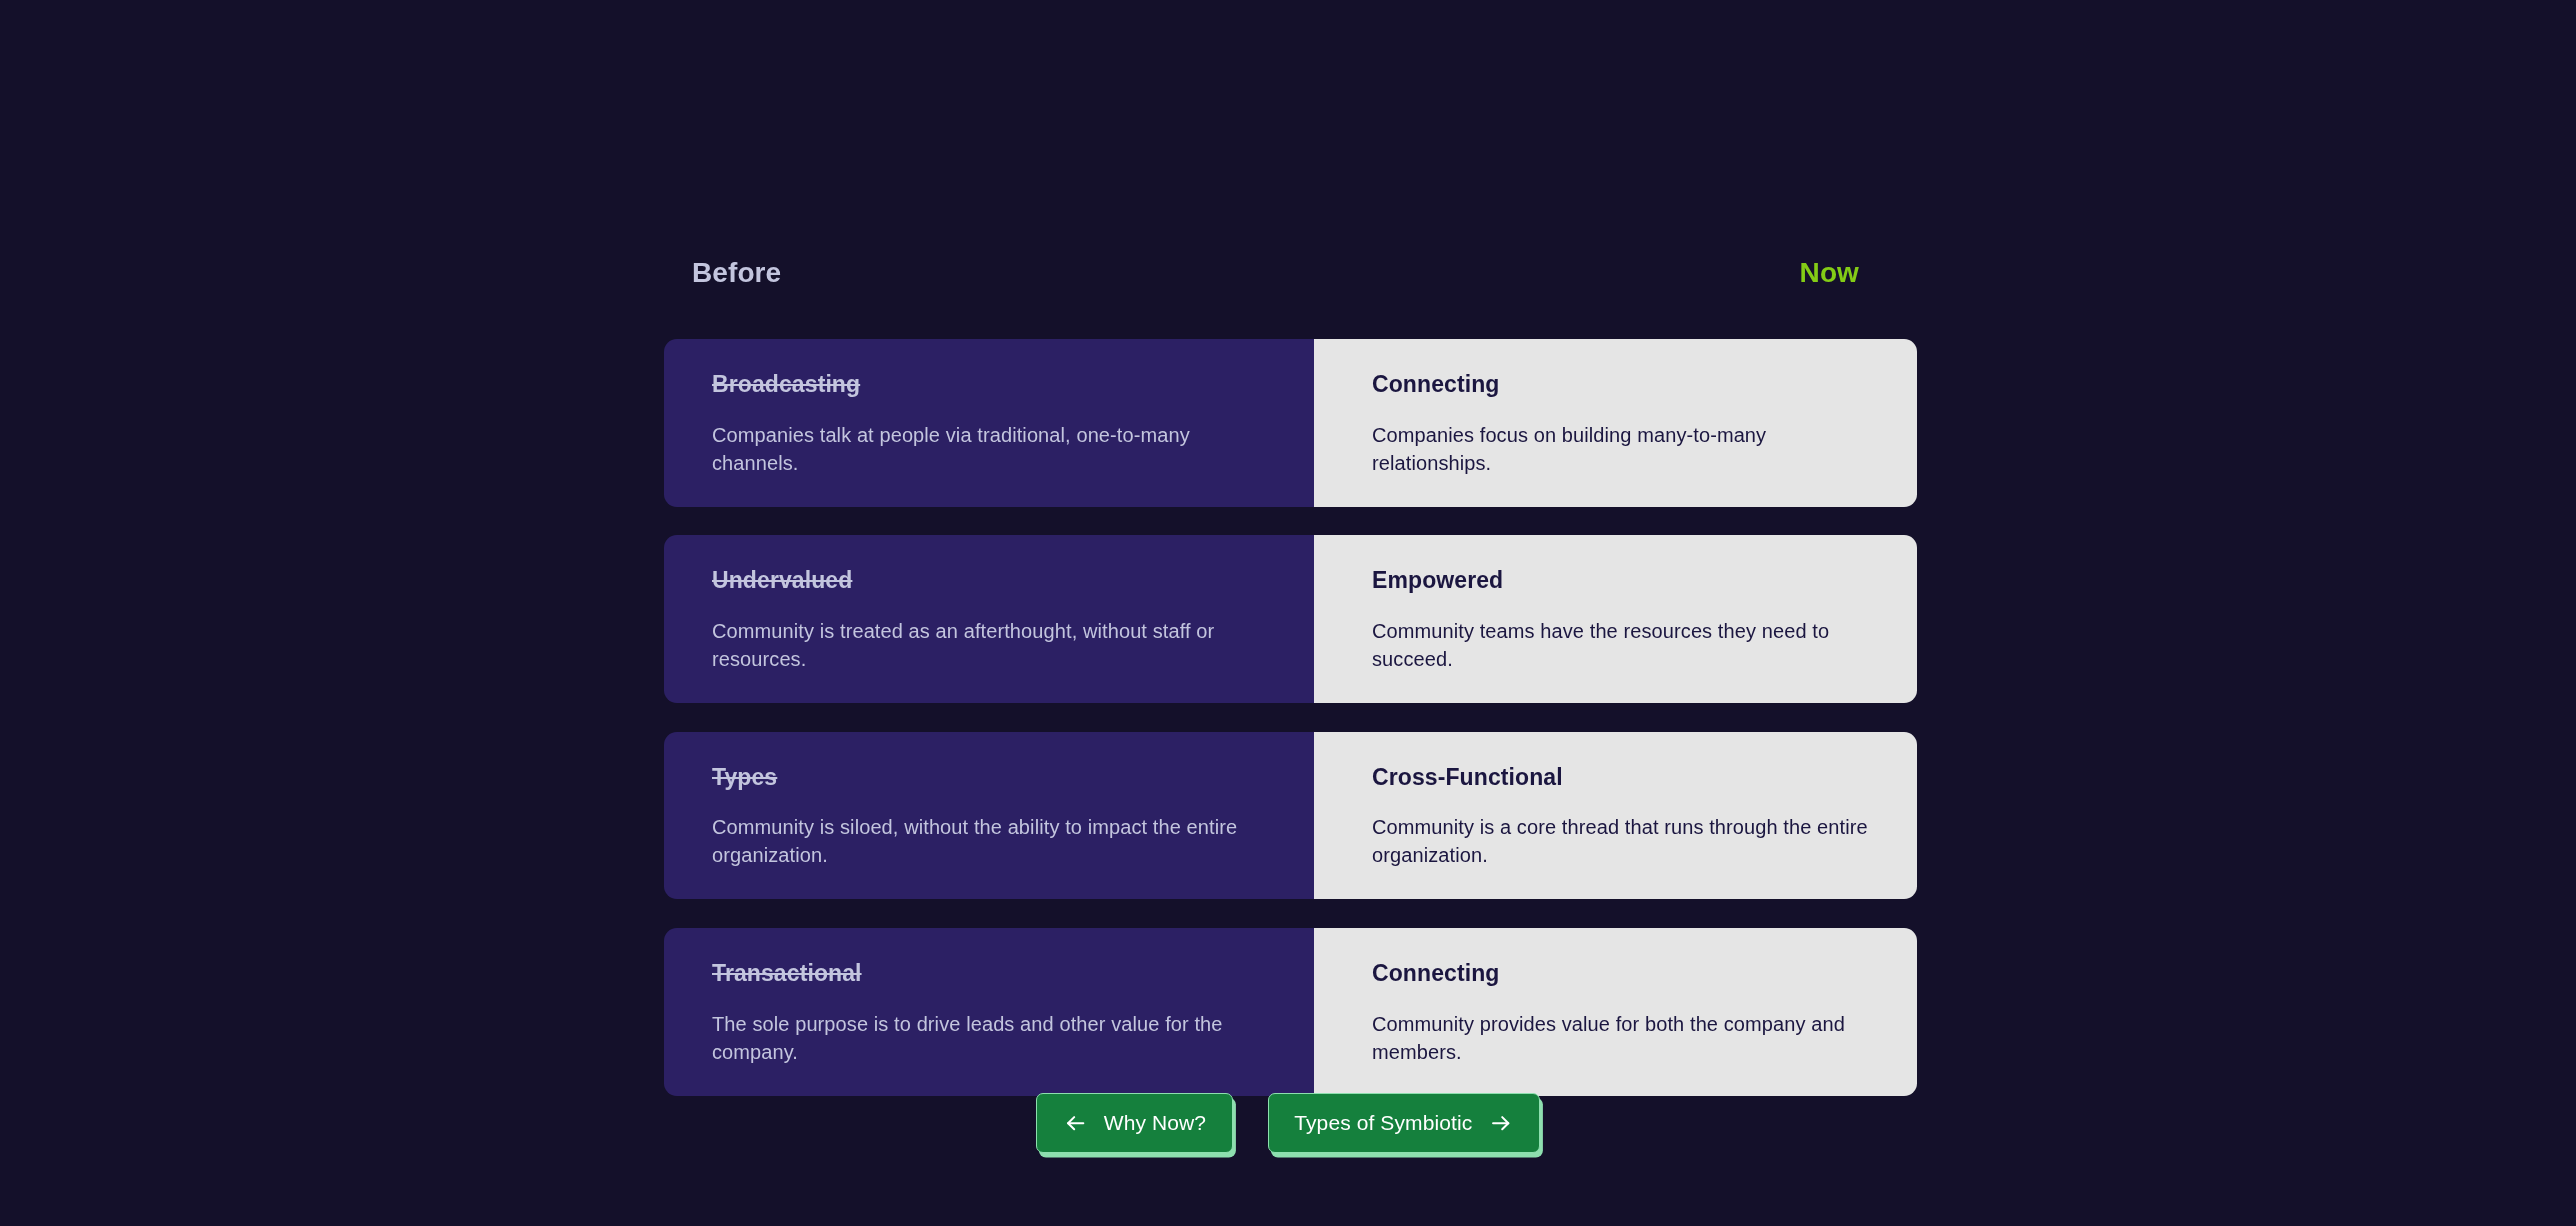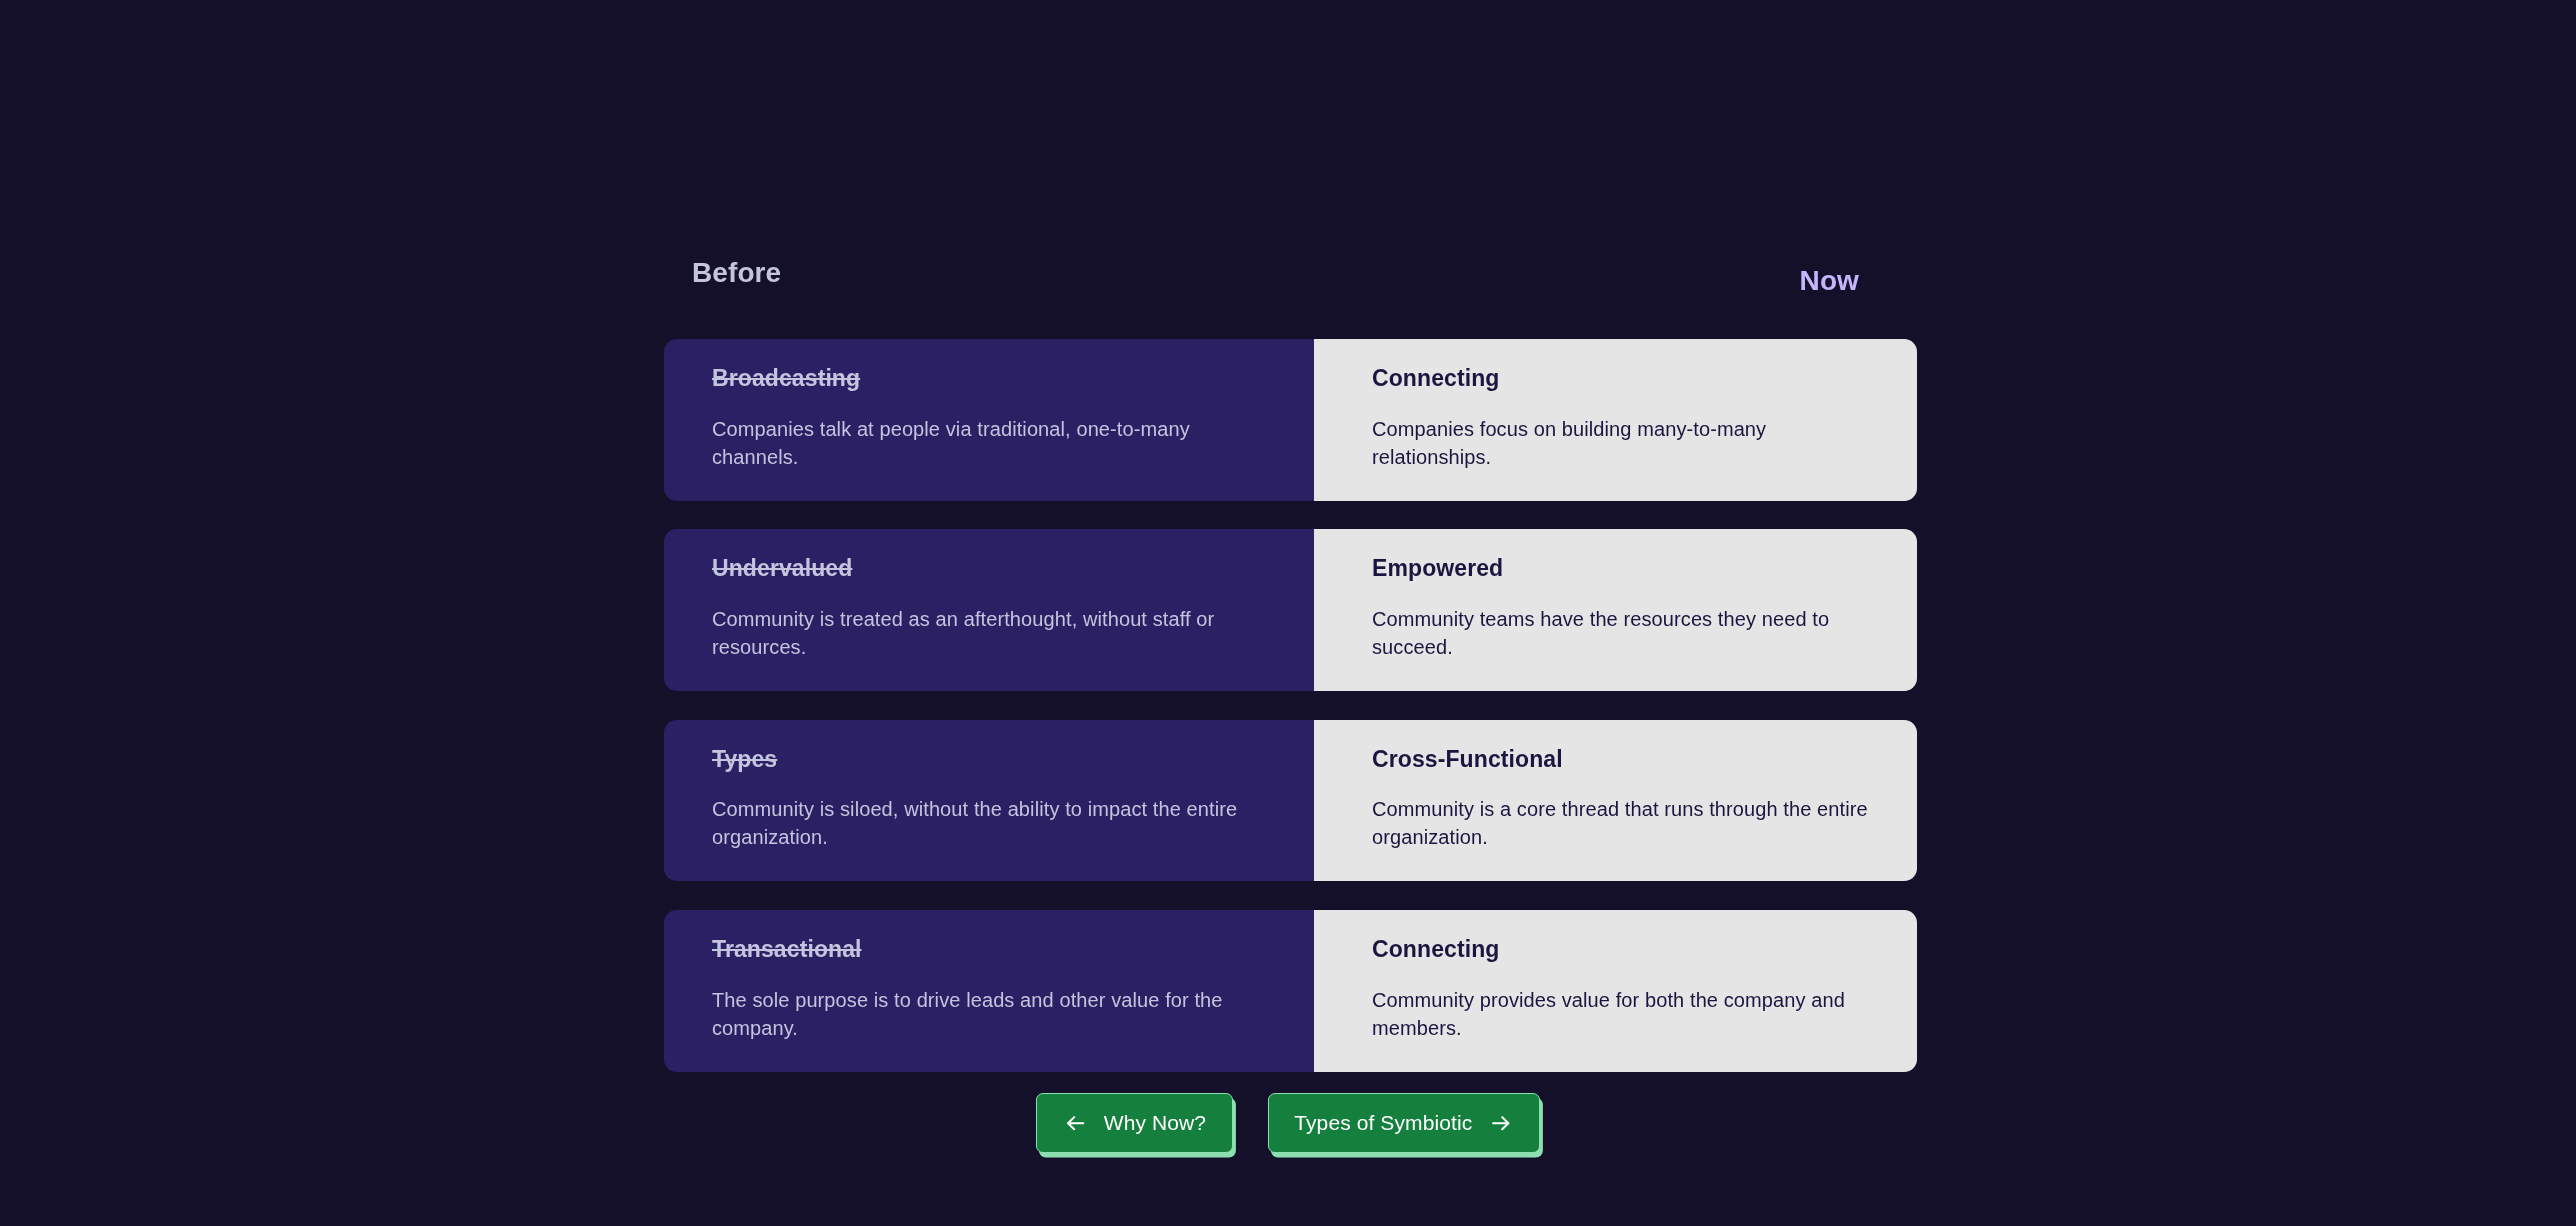--- a/index.html
+++ b/index.html
@@ -35,22 +35,22 @@
     line-height: 34px;
     white-space: nowrap;
   }
   .heading-before {
     left: 28px;
     top: 0;
     color: #c3c5de;
   }
   .heading-now {
     right: 58px;
-    top: 8px;
-    color: #c4b5fd;
+    top: 0;
+    color: #84cc16;
   }
 
   
   .rows {
     position: absolute;
     left: 664px;
     top: 339px;
     width: 1253px;
   }
 
@@ -60,21 +60,21 @@
     margin-bottom: 28.5px;
     border-radius: 12.8px;
     overflow: hidden;
     display: flex;
   }
 
   .row:last-child { margin-bottom: 0; }
 
   .cell {
     position: relative;
-    padding: 24px 36px 30px 48px;
+    padding: 30px 36px 30px 48px;
     display: flex;
     flex-direction: column;
     justify-content: center;
   }
 
   .cell-before {
     width: 650px;
     background: #2c2064;
     color: #c3c5de;
     padding-left: 48px;

